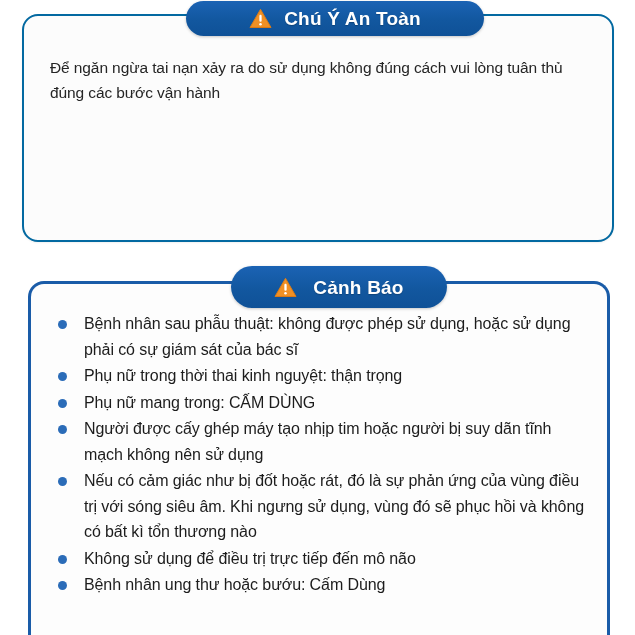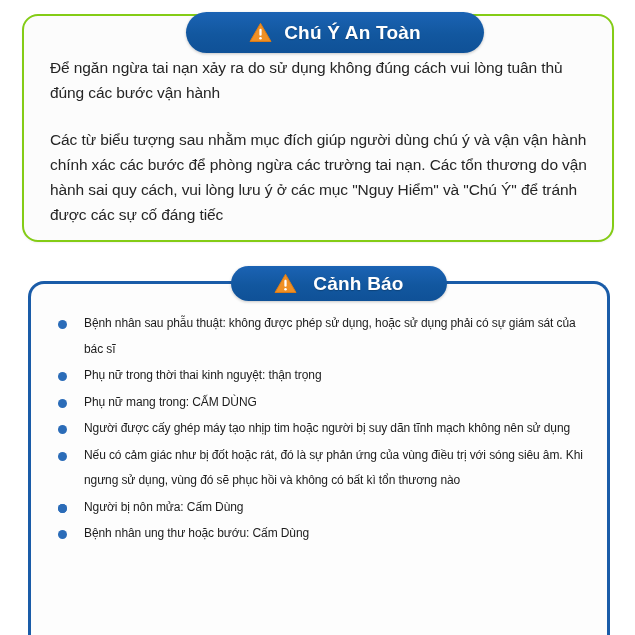--- a/index.html
+++ b/index.html
@@ -28,21 +28,21 @@
     box-sizing: border-box;
     background: #fdfdfd;
     border-radius: 16px;
   }
 
   .card-notice {
     left: 22px;
     top: 14px;
     width: 592px;
     height: 228px;
-    border: 2px solid #84cc16;
+    border: 2px solid #0369a1;
     background: #fcfcfc;
     box-shadow: 0 1px 2px rgba(0,0,0,0.06);
   }
 
   .card-warning {
     left: 28px;
     top: 281px;
     width: 582px;
     height: 380px;
     border: 3px solid #1a5ca8;
@@ -61,30 +61,30 @@
     gap: 9px;
     background: linear-gradient(180deg, #1b63b4 0%, #12579f 55%, #0f5197 100%);
     border-radius: 999px;
     box-shadow: 0 1px 3px rgba(0,0,0,0.22);
     z-index: 5;
     padding: 0 22px;
   }
 
   .badge-notice {
     left: 186px;
-    top: 12px;
-    height: 41px;
+    top: 1px;
+    height: 35px;
     min-width: 254px;
     gap: 12px;
   }
 
   .badge-warning {
     left: 231px;
     top: 266px;
-    height: 35px;
+    height: 42px;
     min-width: 172px;
     gap: 16px;
   }
 
   .badge-label {
     color: #ffffff;
     font-size: 19px;
     font-weight: bold;
     letter-spacing: 0.2px;
     line-height: 1;
@@ -125,21 +125,21 @@
     margin: 0;
     padding: 0;
     list-style: none;
   }
 
   .warn-item {
     position: relative;
     padding-left: 29px;
     margin-bottom: 1px;
     color: #1c1c1c;
-    font-size: 12px;
+    font-size: 16px;
     line-height: 25.5px;
     letter-spacing: -0.1px;
   }
 
   .bullet {
     position: absolute;
     left: 3px;
     top: 9px;
     width: 9px;
     height: 9px;
@@ -148,21 +148,20 @@
   }
 </style>
 </head>
 <body>
 
 <div class="page">
 
   <div class="card card-notice">
     <div class="notice-body">
       <p class="para">Để ngăn ngừa tai nạn xảy ra do sử dụng không đúng cách vui lòng tuân thủ đúng các bước vận hành</p>
-      <p class="para">Các từ biểu tượng sau nhằm mục đích giúp người dùng chú ý và vận vận hành chính xác các bước để phòng ngừa các trường tai nạn. Các tổn thương do vận hành sai quy cách, vui lòng lưu ý ở các mục "Nguy Hiểm" và "Chú Ý" để tránh được các sự cố đáng tiếc</p>
     </div>
   </div>
 
   <div class="badge badge-notice">
     <svg class="warn-icon" viewBox="0 0 24 22" aria-hidden="true">
       <path d="M12 1.4 L23 20.4 H1 Z" fill="#f09025" stroke="#e07c12" stroke-width="1" stroke-linejoin="round"></path>
       <rect x="10.8" y="7.2" width="2.4" height="7.2" rx="1.1" fill="#ffffff"></rect>
       <circle cx="12" cy="17.1" r="1.35" fill="#ffffff"></circle>
     </svg>
     <span class="badge-label">Chú Ý An Toàn</span>
@@ -185,24 +184,21 @@
       <li class="warn-item">
         <span class="bullet"></span>
         <span>Người được cấy ghép máy tạo nhịp tim hoặc người bị suy dãn tĩnh mạch không nên sử dụng</span>
       </li>
       <li class="warn-item">
         <span class="bullet"></span>
         <span>Nếu có cảm giác như bị đốt hoặc rát, đó là sự phản ứng của vùng điều trị với sóng siêu âm. Khi ngưng sử dụng, vùng đó sẽ phục hồi và không có bất kì tổn thương nào</span>
       </li>
       <li class="warn-item">
         <span class="bullet"></span>
-      </li>
-      <li class="warn-item">
-        <span class="bullet"></span>
-        <span>Người bị nôn mửa: Cấm Dùng</span>
+        <span>Không sử dụng để điều trị trực tiếp đến mô não</span>
       </li>
       <li class="warn-item">
         <span class="bullet"></span>
         <span>Bệnh nhân ung thư hoặc bướu: Cấm Dùng</span>
       </li>
     </ul>
   </div>
 
   <div class="badge badge-warning">
     <svg class="warn-icon" viewBox="0 0 24 22" aria-hidden="true">

